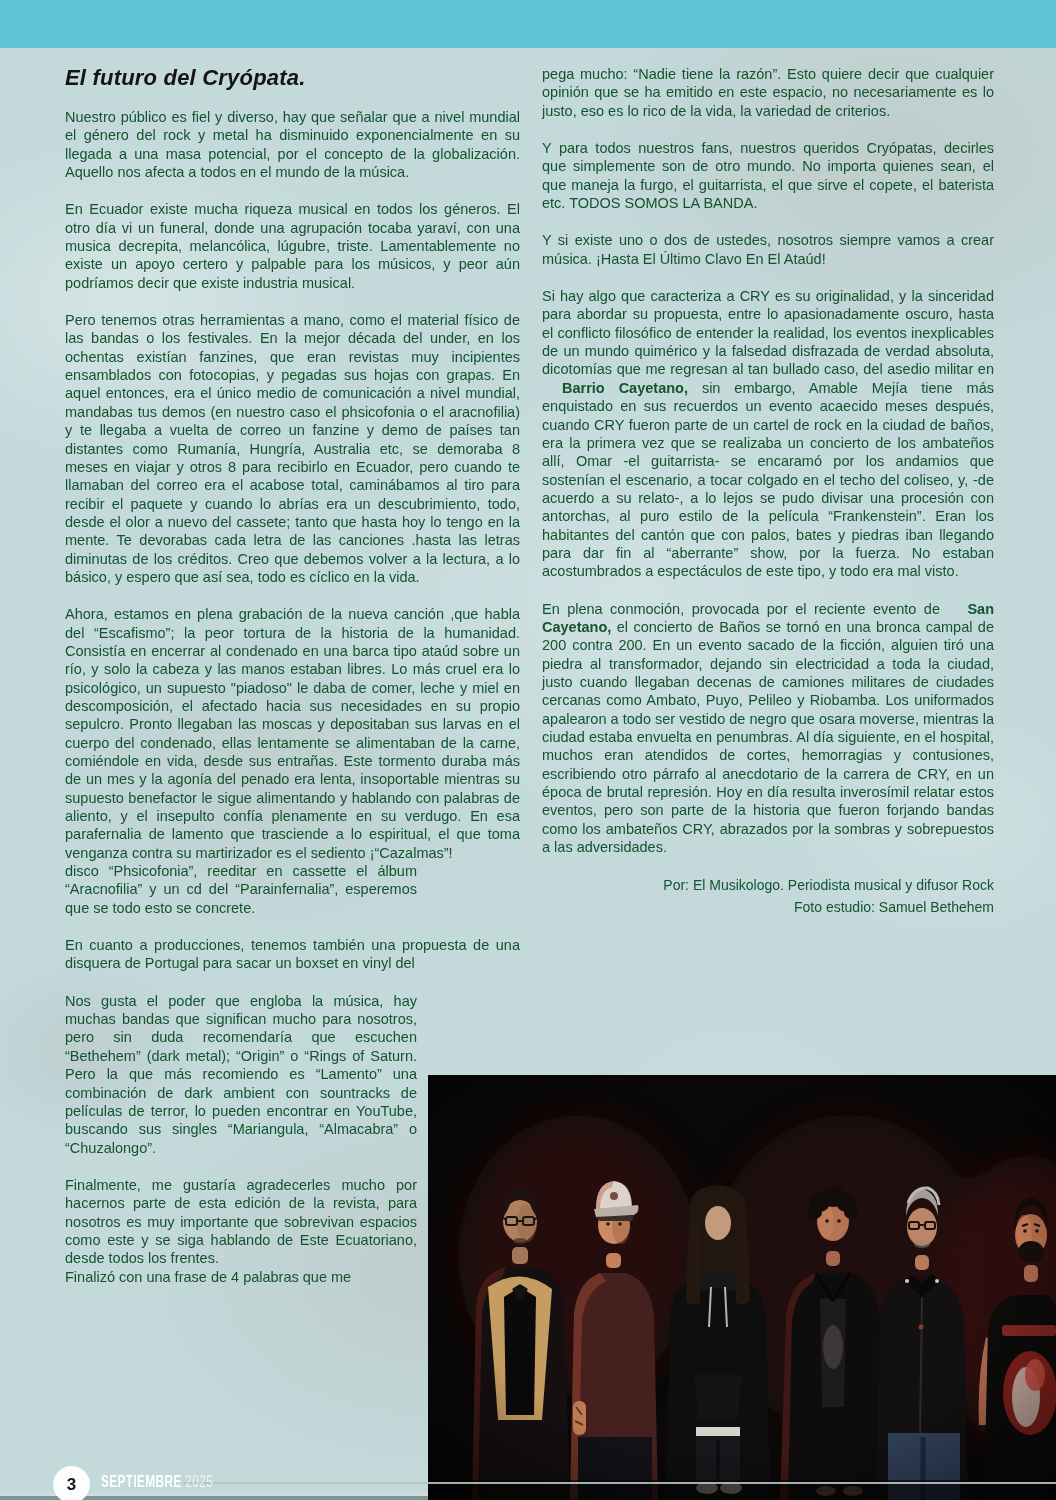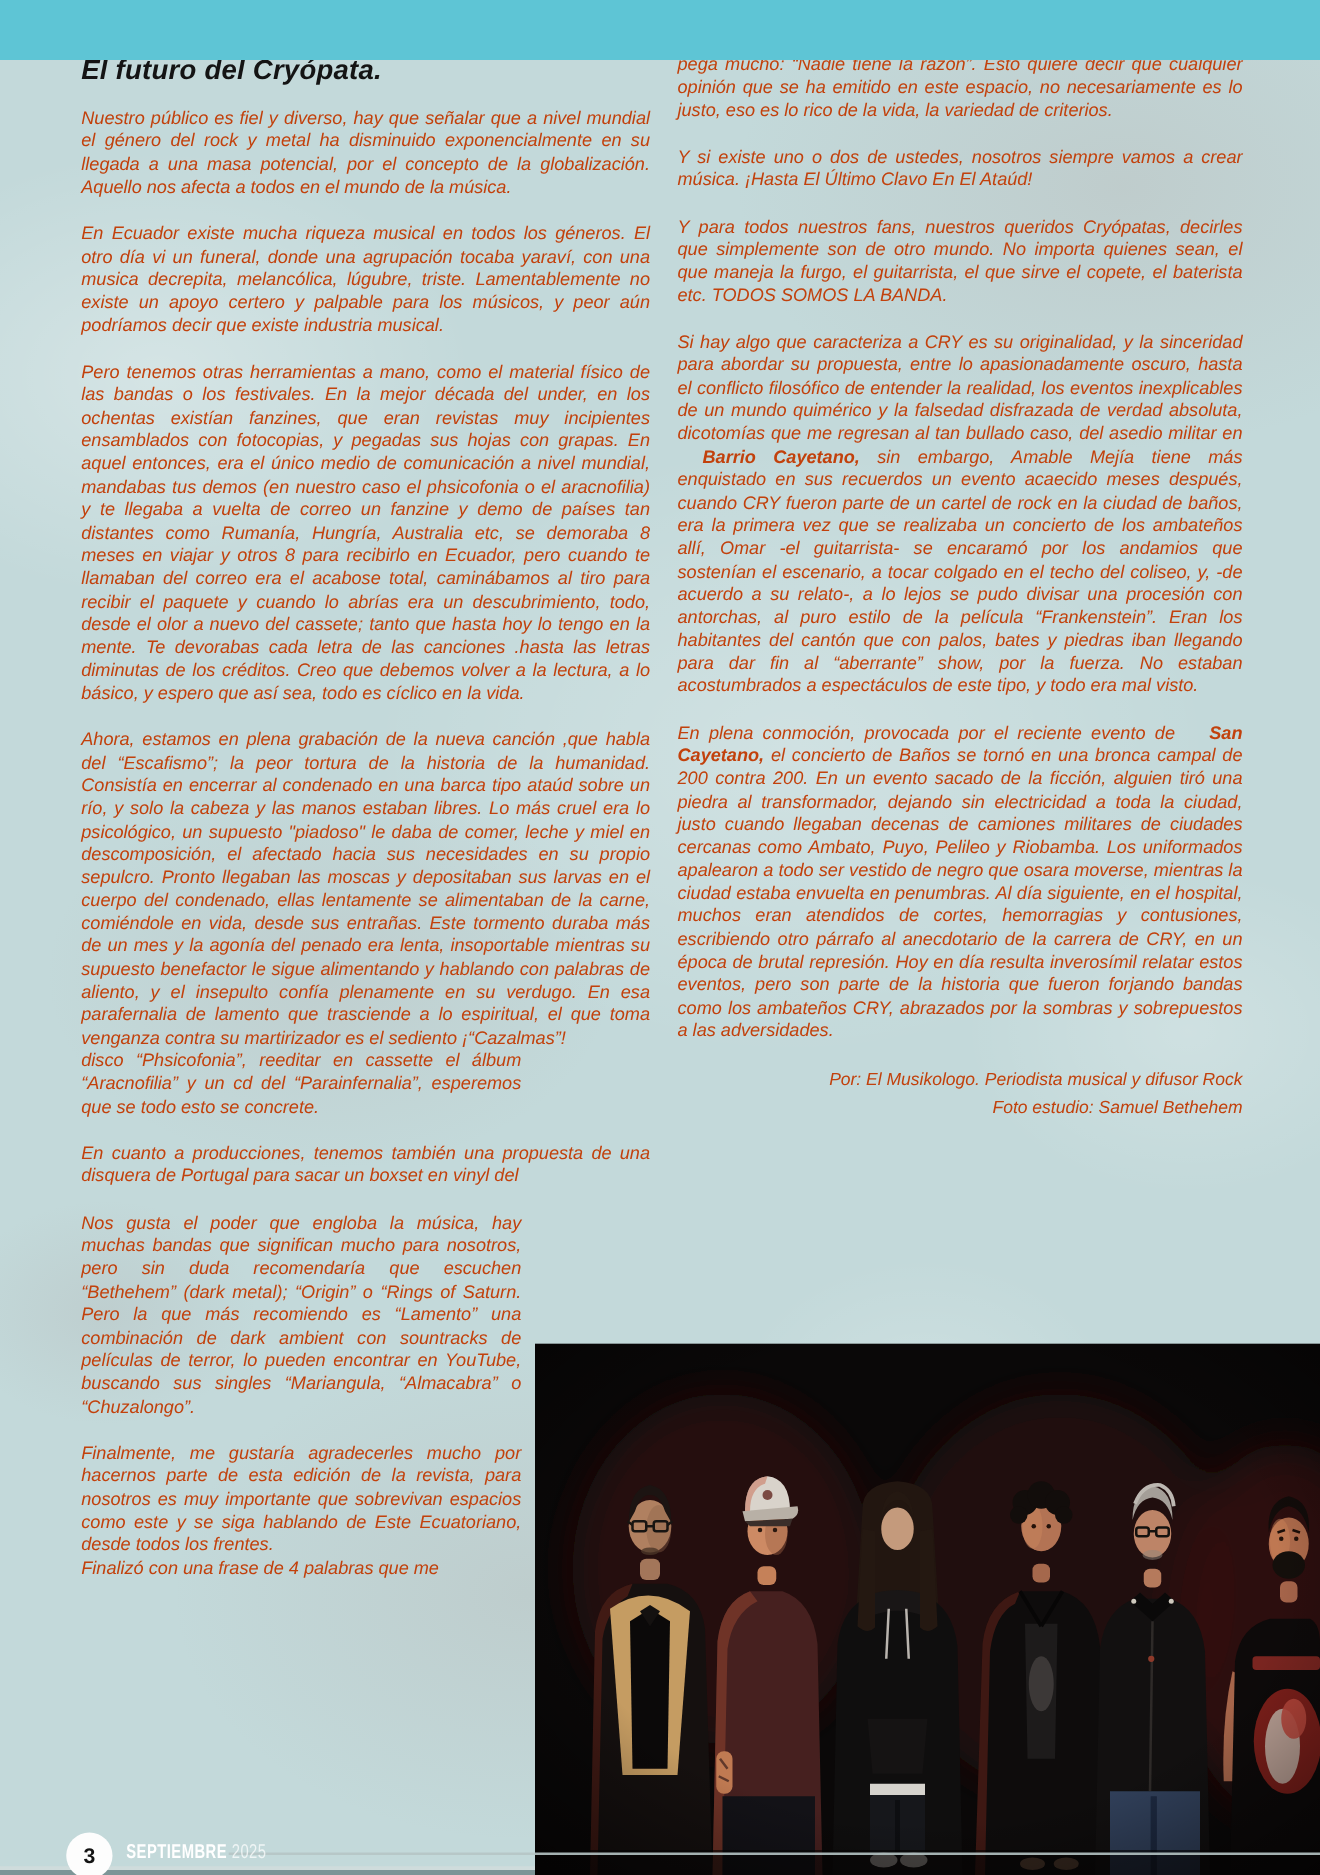--- a/index.html
+++ b/index.html
@@ -12,30 +12,30 @@
       radial-gradient(ellipse 420px 300px at 12% 20%, rgba(255,255,255,.30), rgba(255,255,255,0) 60%),
       radial-gradient(ellipse 500px 340px at 85% 10%, rgba(173,147,142,.18), rgba(173,147,142,0) 62%),
       radial-gradient(ellipse 380px 260px at 25% 52%, rgba(171,147,142,.15), rgba(171,147,142,0) 60%),
       radial-gradient(ellipse 520px 380px at 60% 40%, rgba(255,255,255,.22), rgba(255,255,255,0) 65%),
       radial-gradient(ellipse 300px 220px at 90% 55%, rgba(255,255,255,.20), rgba(255,255,255,0) 60%),
       radial-gradient(ellipse 460px 320px at 40% 85%, rgba(164,142,136,.16), rgba(164,142,136,0) 62%),
       radial-gradient(ellipse 260px 200px at 70% 75%, rgba(255,255,255,.18), rgba(255,255,255,0) 60%),
       radial-gradient(ellipse 200px 150px at 8% 70%, rgba(160,140,138,.14), rgba(160,140,138,0) 60%);
   }
   .topbar { position: absolute; top: 0; left: 0; width: 100%; height: 48px; background: #5ec5d5; z-index: 5; }
-  .col { position: absolute; top: 43px; }
+  .col { position: absolute; top: 65px; }
   .col-left  { left: 65px;  width: 455px; }
   .col-right { left: 542px; width: 452px; }
   h1.title {
     font-size: 22px; font-style: italic; font-weight: bold;
     color: #141414; margin: 0 0 17px 0; letter-spacing: .2px;
   }
   .para {
     margin: 0 0 19px 0; font-size: 14.5px; line-height: 18.35px;
-    text-align: justify; color: #c2410c; font-style: italic;
+    text-align: justify; color: #14532d;
   }
   .para b { font-weight: bold; margin-left: 20px; }
   .para.tight { margin-top: -19px; }
   .para.narrow { width: 352px; }
   .byline { margin-top: 2px; }
   .byline .para { text-align: right; line-height: 20px; margin: 0 0 2px 0; font-size: 14px; }
   .photo {
     position: absolute; left: 428px; top: 1075px; width: 628px; height: 425px;
     z-index: 2; background: #0a0808;
   }
@@ -74,22 +74,22 @@
       <p class="para"><span>En cuanto a producciones, tenemos también una propuesta de una disquera de Portugal para sacar un boxset en vinyl del</span></p>
       <p class="para narrow"><span>Nos gusta el poder que engloba la música, hay muchas bandas que significan mucho para nosotros, pero sin duda recomendaría que escuchen “Bethehem” (dark metal); “Origin” o “Rings of Saturn. Pero la que más recomiendo es “Lamento” una combinación de dark ambient con sountracks de películas de terror, lo pueden encontrar en YouTube, buscando sus singles “Mariangula, “Almacabra” o “Chuzalongo”.</span></p>
       <p class="para narrow"><span>Finalmente, me gustaría agradecerles mucho por hacernos parte de esta edición de la revista, para nosotros es muy importante que sobrevivan espacios como este y se siga hablando de Este Ecuatoriano, desde todos los frentes.</span></p>
       <p class="para narrow tight"><span>Finalizó con una frase de 4 palabras que me</span></p>
     </div>
 </div>
 
 <div class="col col-right">
   <div>
       <p class="para"><span>pega mucho: “Nadie tiene la razón”. Esto quiere decir que cualquier opinión que se ha emitido en este espacio, no necesariamente es lo justo, eso es lo rico de la vida, la variedad de criterios.</span></p>
+      <p class="para"><span>Y para todos nuestros fans, nuestros queridos Cryópatas, decirles que simplemente son de otro mundo. No importa quienes sean, el que maneja la furgo, el guitarrista, el que sirve el copete, el baterista etc. TODOS SOMOS LA BANDA.</span></p>
       <p class="para"><span>Y si existe uno o dos de ustedes, nosotros siempre vamos a crear música. ¡Hasta El Último Clavo En El Ataúd!</span></p>
-      <p class="para"><span>Y para todos nuestros fans, nuestros queridos Cryópatas, decirles que simplemente son de otro mundo. No importa quienes sean, el que maneja la furgo, el guitarrista, el que sirve el copete, el baterista etc. TODOS SOMOS LA BANDA.</span></p>
       <p class="para"><span>Si hay algo que caracteriza a CRY es su originalidad, y la sinceridad para abordar su propuesta, entre lo apasionadamente oscuro, hasta el conflicto filosófico de entender la realidad, los eventos inexplicables de un mundo quimérico y la falsedad disfrazada de verdad absoluta, dicotomías que me regresan al tan bullado caso, del asedio militar en </span><b>Barrio Cayetano,</b><span> sin embargo, Amable Mejía tiene más enquistado en sus recuerdos un evento acaecido meses después, cuando CRY fueron parte de un cartel de rock en la ciudad de baños, era la primera vez que se realizaba un concierto de los ambateños allí, Omar -el guitarrista- se encaramó por los andamios que sostenían el escenario, a tocar colgado en el techo del coliseo, y, -de acuerdo a su relato-, a lo lejos se pudo divisar una procesión con antorchas, al puro estilo de la película “Frankenstein”. Eran los habitantes del cantón que con palos, bates y piedras iban llegando para dar fin al “aberrante” show, por la fuerza. No estaban acostumbrados a espectáculos de este tipo, y todo era mal visto.</span></p>
       <p class="para"><span>En plena conmoción, provocada por el reciente evento de </span><b>San Cayetano,</b><span> el concierto de Baños se tornó en una bronca campal de 200 contra 200. En un evento sacado de la ficción, alguien tiró una piedra al transformador, dejando sin electricidad a toda la ciudad, justo cuando llegaban decenas de camiones militares de ciudades cercanas como Ambato, Puyo, Pelileo y Riobamba. Los uniformados apalearon a todo ser vestido de negro que osara moverse, mientras la ciudad estaba envuelta en penumbras. Al día siguiente, en el hospital, muchos eran atendidos de cortes, hemorragias y contusiones, escribiendo otro párrafo al anecdotario de la carrera de CRY, en un época de brutal represión. Hoy en día resulta inverosímil relatar estos eventos, pero son parte de la historia que fueron forjando bandas como los ambateños CRY, abrazados por la sombras y sobrepuestos a las adversidades.</span></p>
     </div>
   <div class="byline">
       <p class="para"><span>Por: El Musikologo. Periodista musical y difusor Rock</span></p>
       <p class="para tight"><span>Foto estudio: Samuel Bethehem</span></p>
     </div>
 </div>
 
 <div class="photo">

